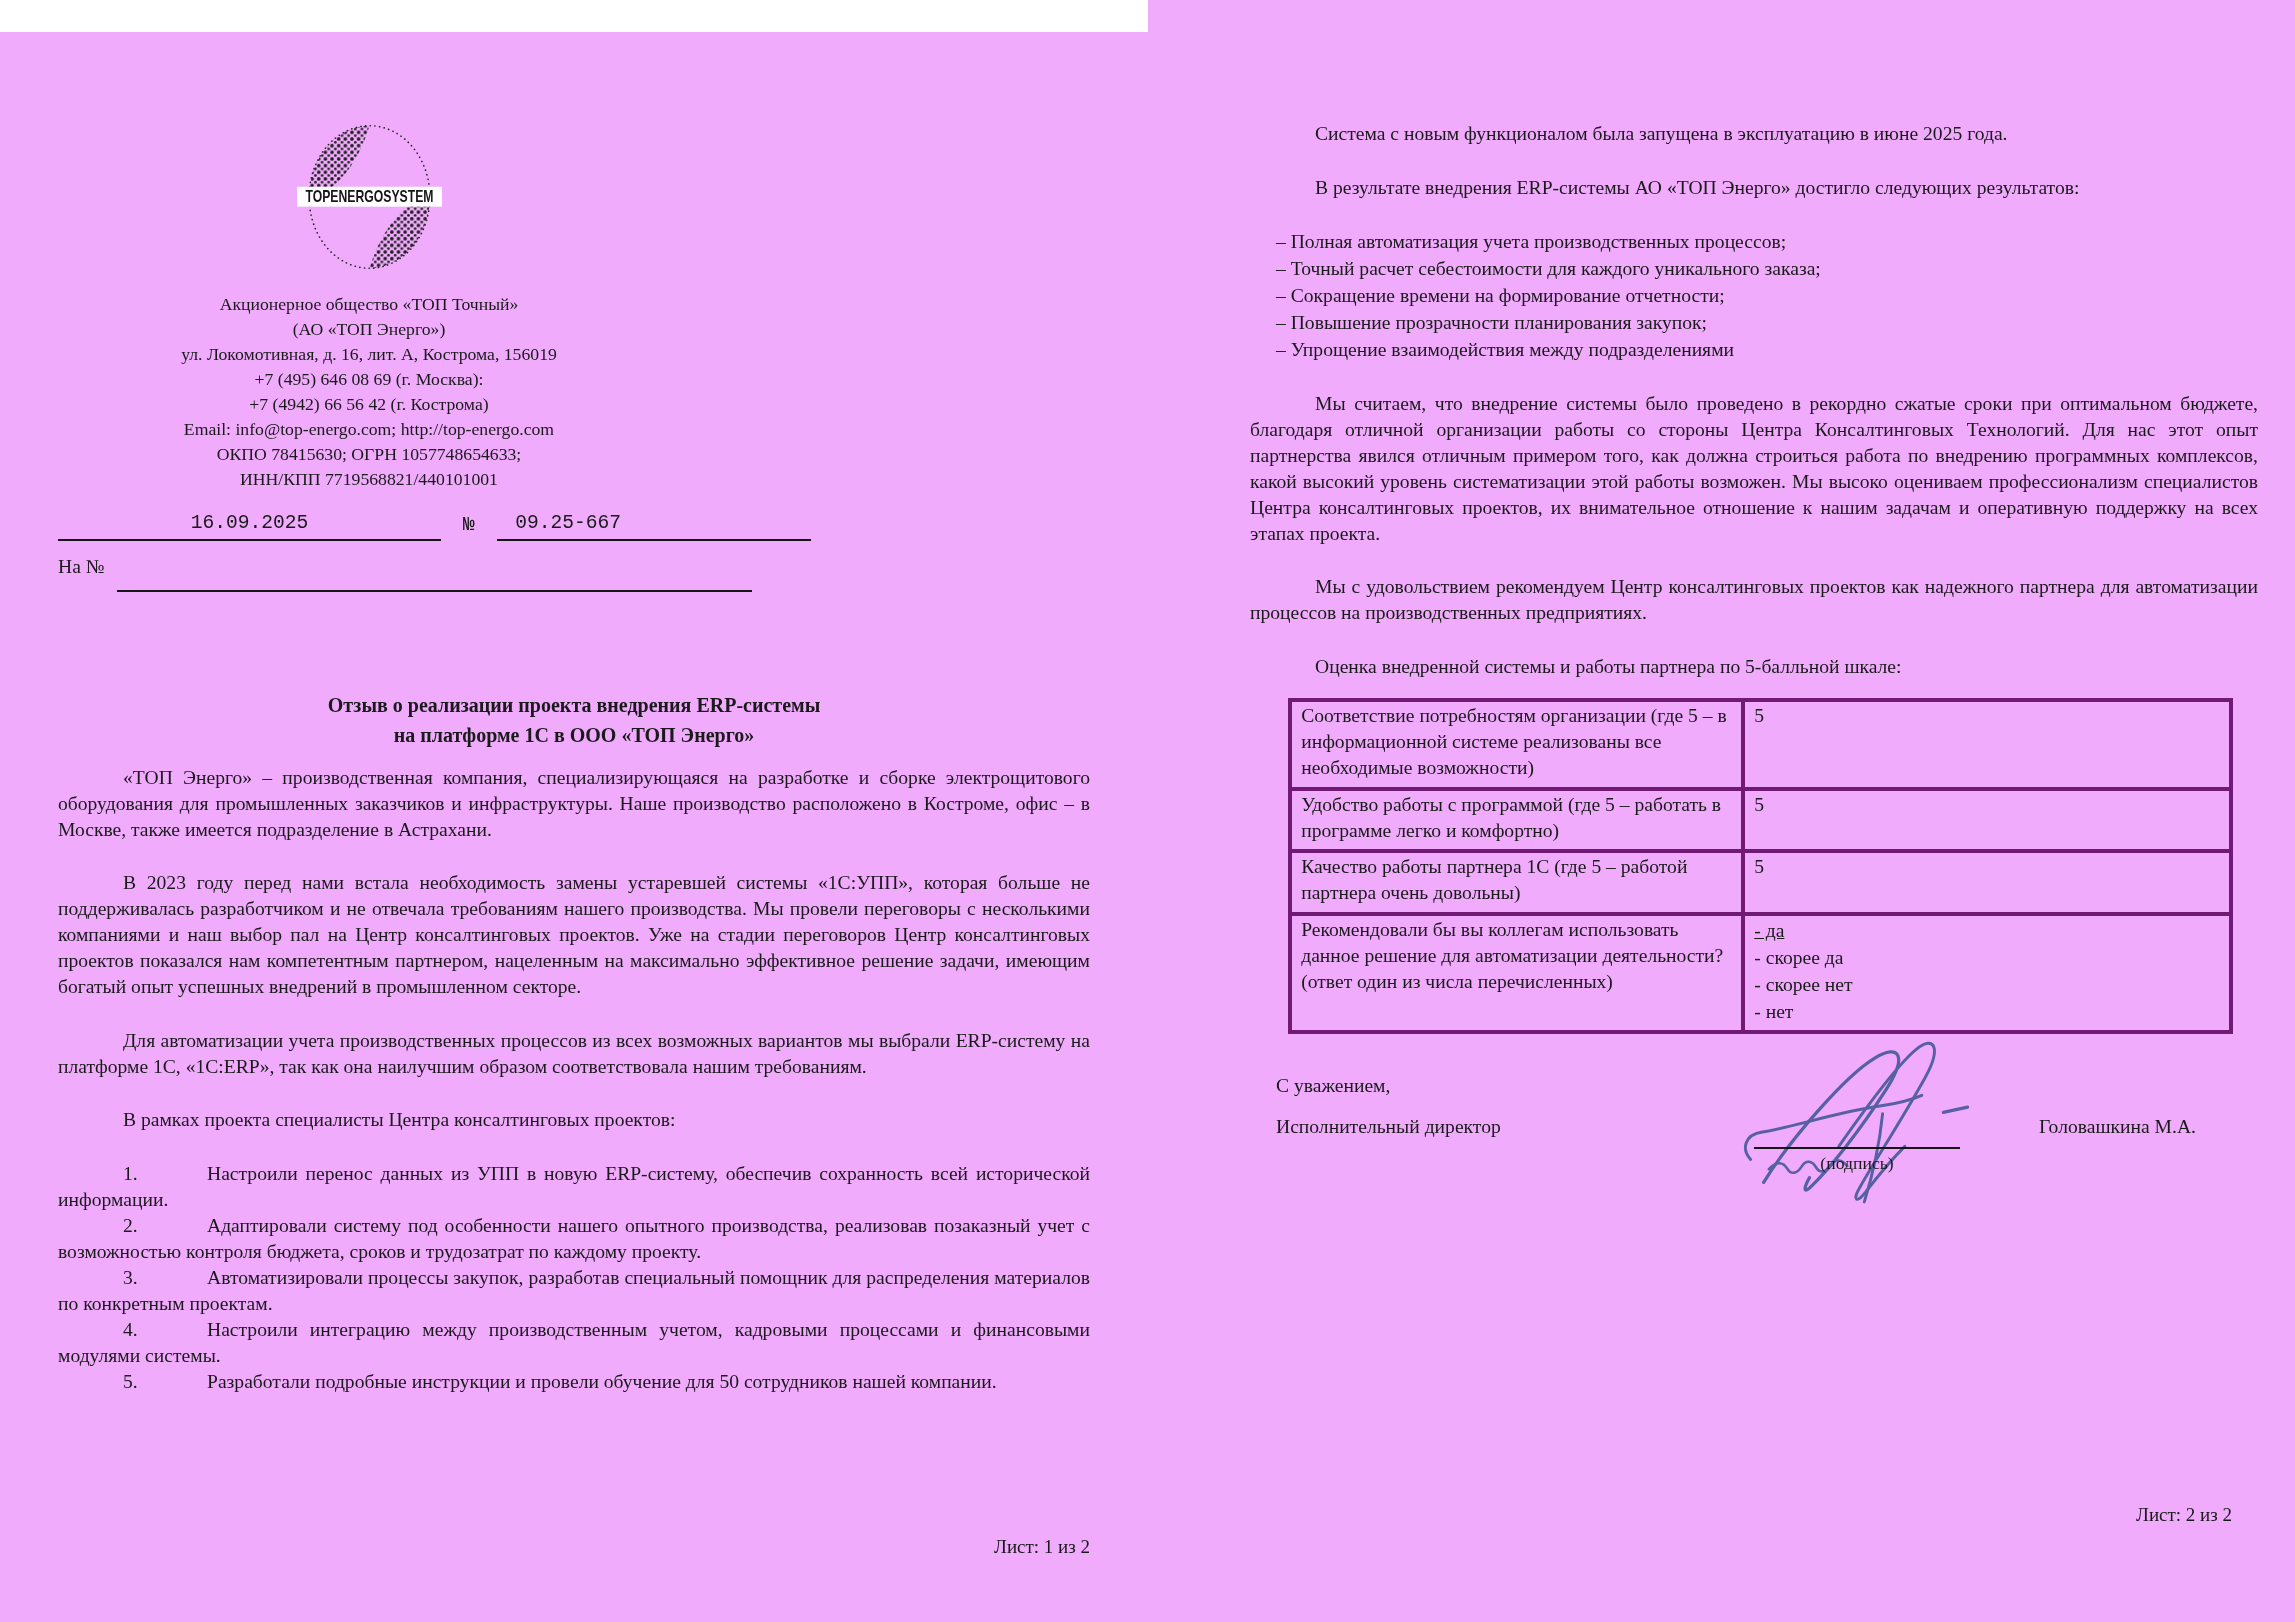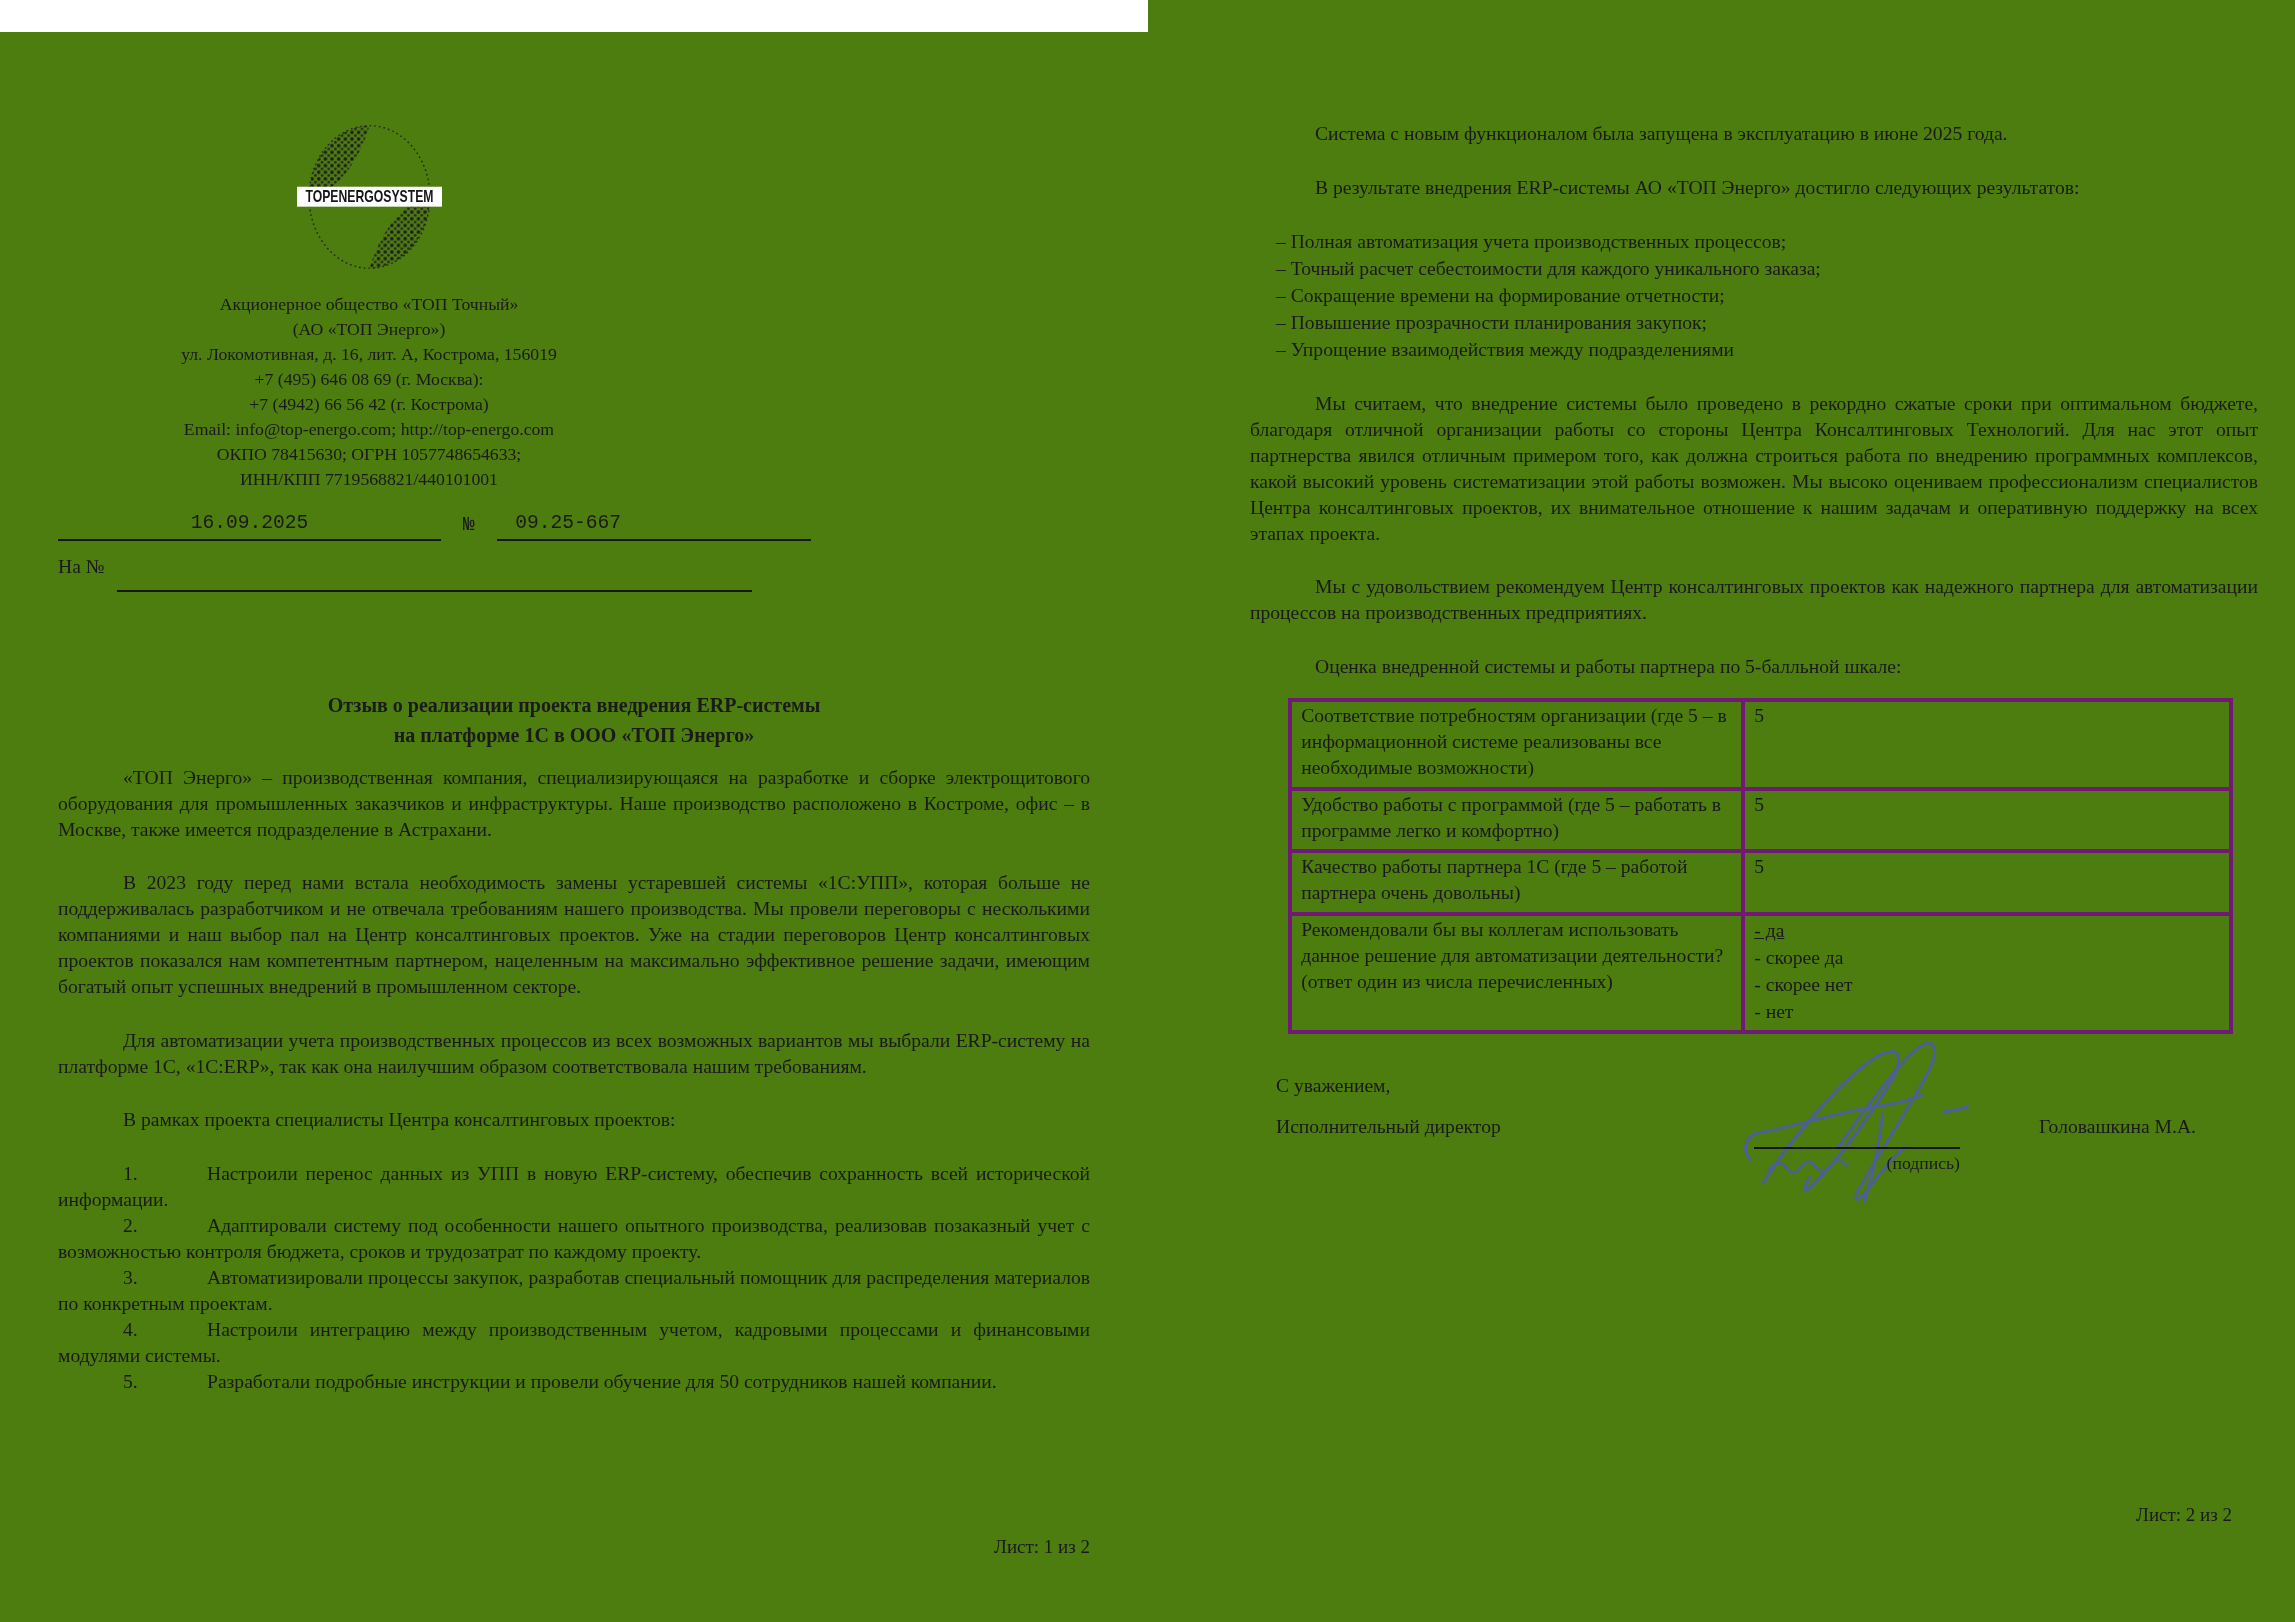--- a/index.html
+++ b/index.html
@@ -1,18 +1,18 @@
 <!DOCTYPE html>
 <html style="font-size:10.5px"><head>
 <meta charset="utf-8">
 <style>
   html,body{margin:0;padding:0;background:#e8e8e8;}
   .canvas{position:relative;width:2295px;height:1623px;background:#ffffff;overflow:hidden;
           font-family:"Liberation Serif","DejaVu Serif",serif;color:#1a1a1a;}
-  .page{position:absolute;top:0;height:1623px;width:1148px;background:#4d7c0f;}
+  .page{position:absolute;top:0;height:1623px;width:1148px;background:#f0abfc;}
   .page-1{left:0;margin-top:32px;}
   .page-2{left:1148px;}
   .p1c{position:absolute;left:58px;top:0;width:1032px;height:1623px;}
   .p2c{position:absolute;left:102px;top:0;width:1008px;height:1623px;}
 
   
   .letterhead{width:622px;padding-top:85px;text-align:center;}
   .org{font-size:17.7px;line-height:25px;margin-top:13px;}
   .org div{white-space:nowrap;}
 
@@ -41,21 +41,21 @@
                  padding:1.3px 7.9px 5.2px 9.2px;}
   td.c1{width:432px;}
   .opt{line-height:27px;}
   .opt-sel{text-decoration:underline;}
 
   .closing{position:relative;height:216px;margin-top:34px;font-size:19.6px;}
   .regards{position:absolute;left:26px;top:6.5px;}
   .director{position:absolute;left:26px;top:48px;}
   .sig-wrap{position:absolute;left:481px;top:-33px;width:281px;height:190px;}
   .sig-line{position:absolute;left:504px;top:79px;width:206px;border-bottom:2px solid #161616;}
-  .sig-caption{position:absolute;left:504px;top:85px;width:206px;text-align:right;font-size:17.7px;}
+  .sig-caption{position:absolute;left:504px;top:85px;width:206px;text-align:center;font-size:17.7px;}
   .sig-name{position:absolute;left:789px;top:48px;white-space:nowrap;}
 
   .footer{position:absolute;top:1504px;left:0;width:100%;text-align:right;font-size:19px;box-sizing:border-box;}
   .footer-2{padding-right:26px;}
 </style>
 </head>
 <body>
 
 <div class="canvas">
 

